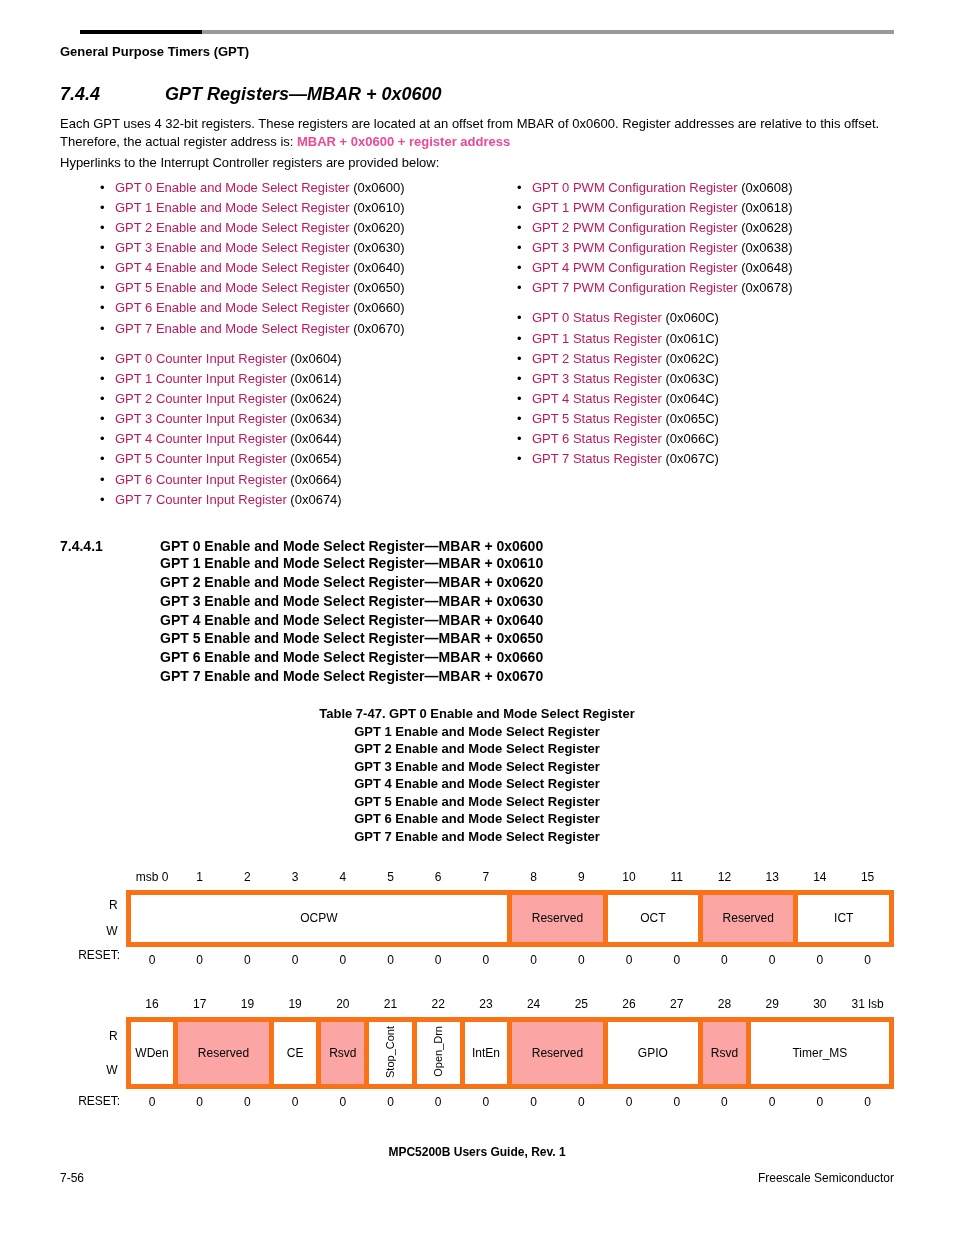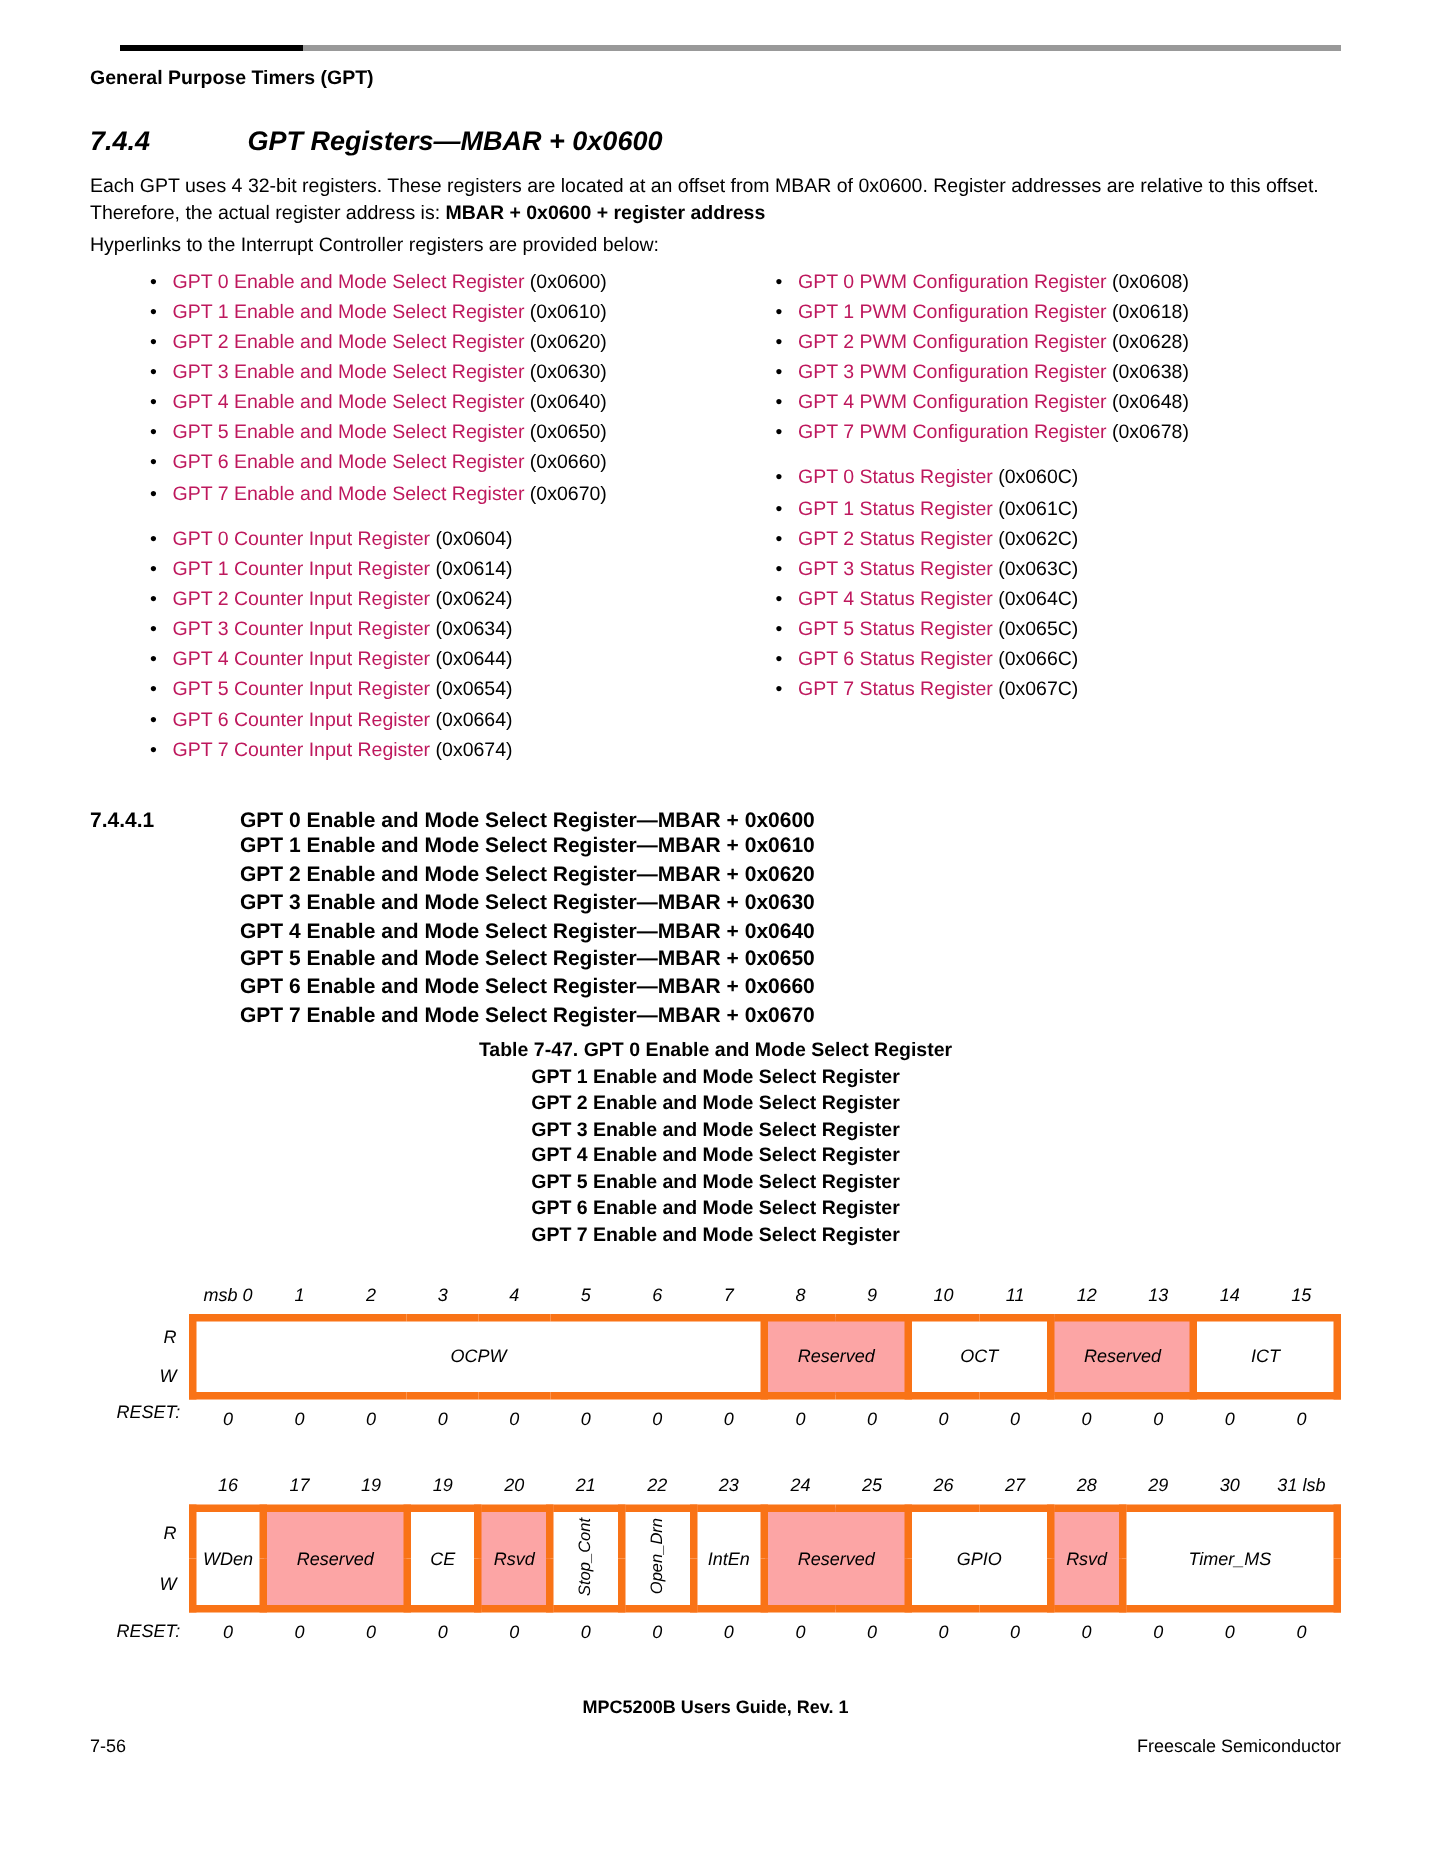--- a/index.html
+++ b/index.html
@@ -30,21 +30,21 @@
   }
   h2.sec .num {
     display: inline-block;
     width: 100px;
   }
   p.body {
     margin: 4px 0;
     line-height: 1.35;
   }
   .magenta {
-    color: #000000;
+    color: #ec4899;
     font-weight: bold;
   }
   .link {
     color: #be185d;
   }
   .two-col {
     display: flex;
     margin-top: 6px;
     margin-bottom: 18px;
   }
@@ -79,31 +79,30 @@
   .subsec-lines {
     font-size: 14px;
     font-weight: bold;
     margin-left: 100px;
     line-height: 1.35;
   }
   .tbl-caption {
     text-align: center;
     font-weight: bold;
     font-size: 13px;
-    margin-top: 5px;
+    margin-top: 19px;
     line-height: 1.35;
   }
   .tbl-caption .sub {
     display: block;
   }
 
   
   .reg-wrap {
     margin-top: 18px;
-    font-style: italic;
   }
   table.reg {
     border-collapse: collapse;
     width: 100%;
     table-layout: fixed;
     font-size: 12px;
   }
   table.reg td, table.reg th {
     text-align: center;
     vertical-align: middle;

